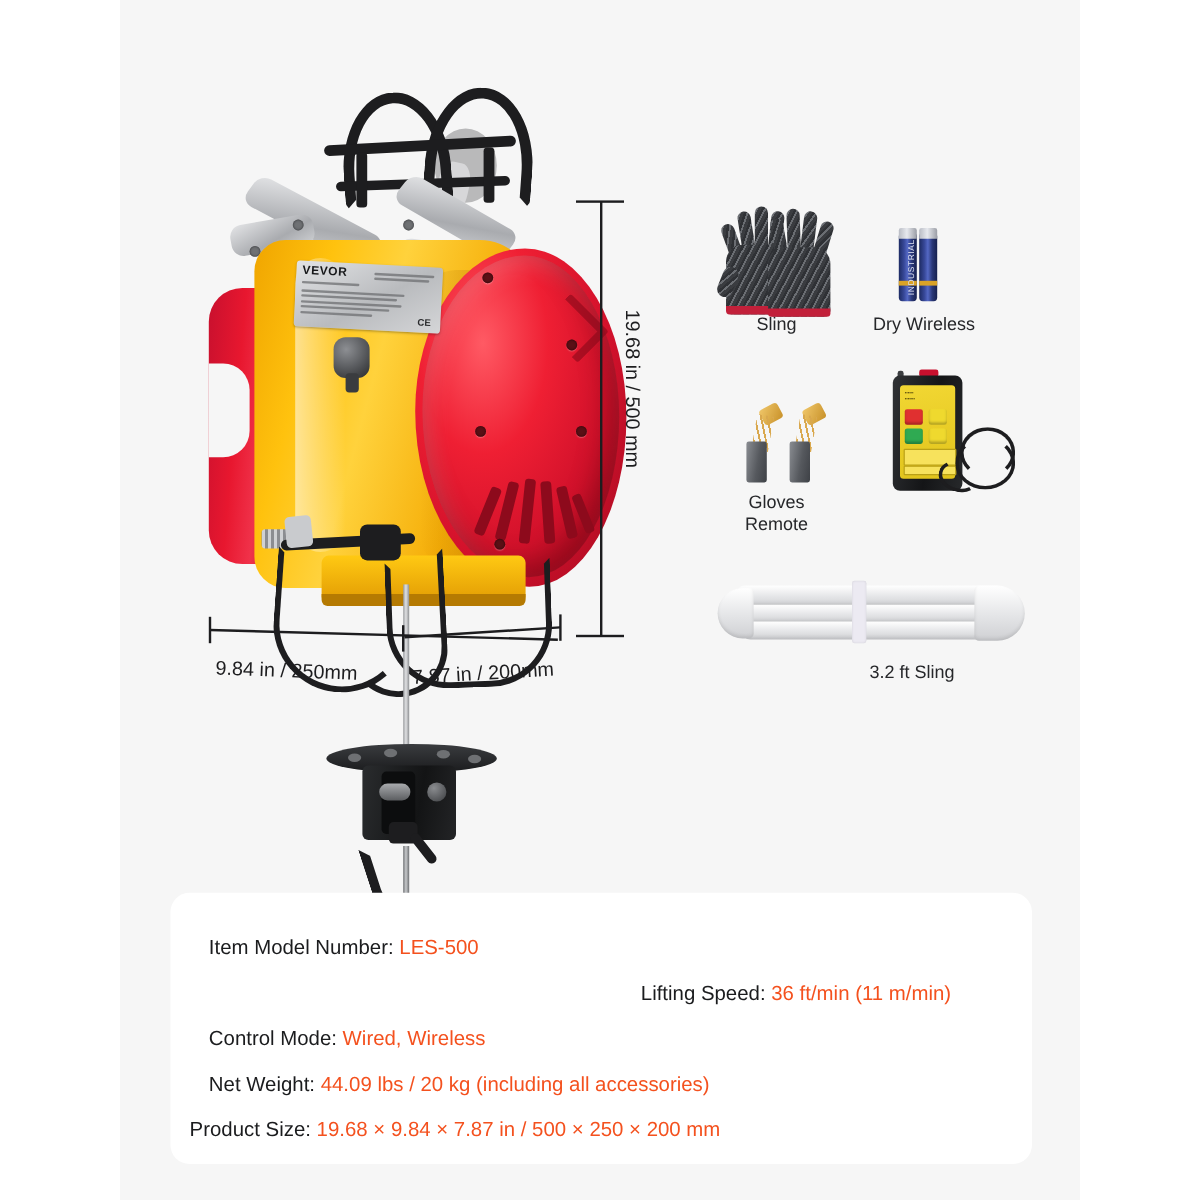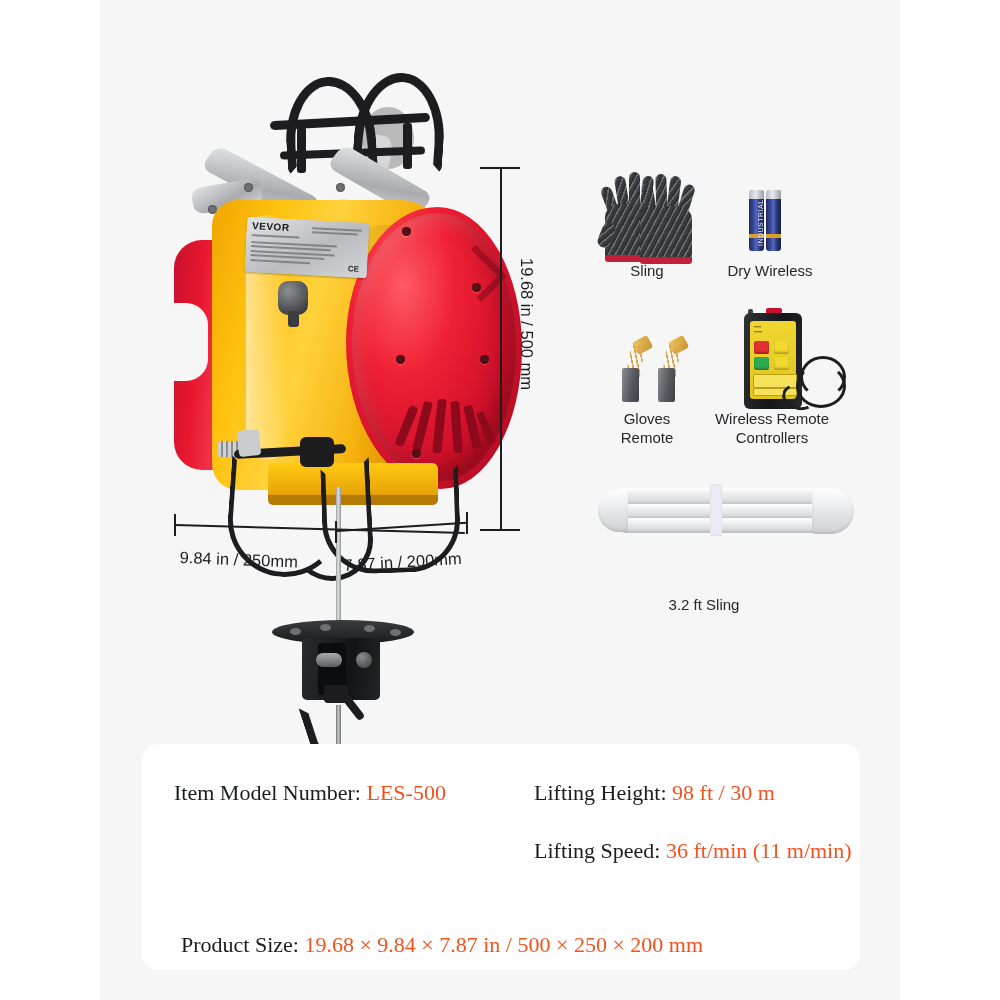--- a/index.html
+++ b/index.html
@@ -158,21 +158,21 @@
   
   .sling{position:absolute;}
   .sling-strap{position:absolute;background:linear-gradient(180deg,#ffffff,#e4e5e7 55%,#cfd0d3);border-radius:18px;box-shadow:inset 0 -2px 3px rgba(0,0,0,.10);}
   .sling-band{position:absolute;width:12px;background:#eceaf2;border-radius:2px;box-shadow:inset 0 0 2px rgba(0,0,0,.12);}
 
   
   .spec-card{
     position:absolute;left:142px;top:744px;width:718px;height:226px;
     background:#ffffff;border-radius:16px;
   }
-  .spec-row{position:absolute;font-size:22px;color:#1b1c1e;white-space:nowrap;font-family:Liberation Serif, serif;}
+  .spec-row{position:absolute;font-size:17px;color:#1b1c1e;white-space:nowrap;font-family:Liberation Sans, sans-serif;}
   .spec-val{color:#f4511e;}
 </style>
 </head>
 <body>
 
 <div id="stage">
 
   <div class="bg-panel"></div>
 
   <div class="product">
@@ -338,48 +338,47 @@
     <div class="rbtn" style="left:16px;top:33px;background:#e03030;"></div>
     <div class="rbtn" style="left:36px;top:33px;background:#efd92e;"></div>
     <div class="rbtn" style="left:16px;top:49px;background:#2faa52;"></div>
     <div class="rbtn" style="left:36px;top:49px;background:#efd92e;"></div>
     <div class="rwarn" style="left:15px;top:66px;"></div>
     <div class="rwarn" style="left:15px;top:80px;height:6px;"></div>
     <div class="rcable" style="left:62px;top:48px;width:40px;height:36px;border-bottom-color:transparent;"></div>
     <div class="rcable" style="left:58px;top:56px;width:44px;height:38px;border-top-color:transparent;"></div>
     <div class="rcable" style="left:44px;top:76px;width:28px;height:20px;border-top-color:transparent;border-right-color:transparent;transform:rotate(14deg);"></div>
   </div>
-  <div class="acc-label" style="left:692px;top:410px;">
-    <div>Wireless Remote</div>
-    <div>Controllers</div>
-  </div>
 
   <div class="sling" style="left:598px;top:482px;width:258px;height:62px;">
     <div class="sling-strap" style="left:14px;top:6px;width:228px;height:17px;"></div>
     <div class="sling-strap" style="left:14px;top:22px;width:228px;height:15px;"></div>
     <div class="sling-strap" style="left:20px;top:36px;width:214px;height:15px;"></div>
     <div class="sling-strap" style="left:0px;top:8px;width:30px;height:42px;border-radius:22px 4px 4px 22px;"></div>
     <div class="sling-strap" style="left:214px;top:6px;width:42px;height:46px;border-radius:4px 24px 24px 4px;"></div>
     <div class="sling-band" style="left:112px;top:2px;height:52px;"></div>
   </div>
-  <div class="acc-label" style="left:624px;top:552px;margin-top:44px;">3.2 ft Sling</div>
+  <div class="acc-label" style="left:680px;top:552px;">3.2 ft Sling</div>
 
   <div class="spec-card">
 
     <div class="spec-row" style="left:32px;top:36px;">
       <span>Item Model Number: </span><span class="spec-val">LES-500</span>
     </div>
-    <div class="spec-row" style="left:392px;top:36px;">
-      <span>Lifting Height: </span><span class="spec-val">98 ft / 30 m</span>
-    </div>
-
-    <div class="spec-row" style="left:392px;top:74px;margin-top:20px;">
+
+    <div class="spec-row" style="left:392px;top:74px;">
       <span>Lifting Speed: </span><span class="spec-val">36 ft/min (11 m/min)</span>
     </div>
 
-
-
-    <div class="spec-row" style="left:39px;top:188px;">
+    <div class="spec-row" style="left:32px;top:112px;">
+      <span>Control Mode: </span><span class="spec-val">Wired, Wireless</span>
+    </div>
+
+    <div class="spec-row" style="left:32px;top:150px;">
+      <span>Net Weight: </span><span class="spec-val">44.09 lbs / 20 kg (including all accessories)</span>
+    </div>
+
+    <div class="spec-row" style="left:16px;top:188px;">
       <span>Product Size: </span><span class="spec-val">19.68 × 9.84 × 7.87 in / 500 × 250 × 200 mm</span>
     </div>
   </div>
 
 </div>
 
 </body></html>

